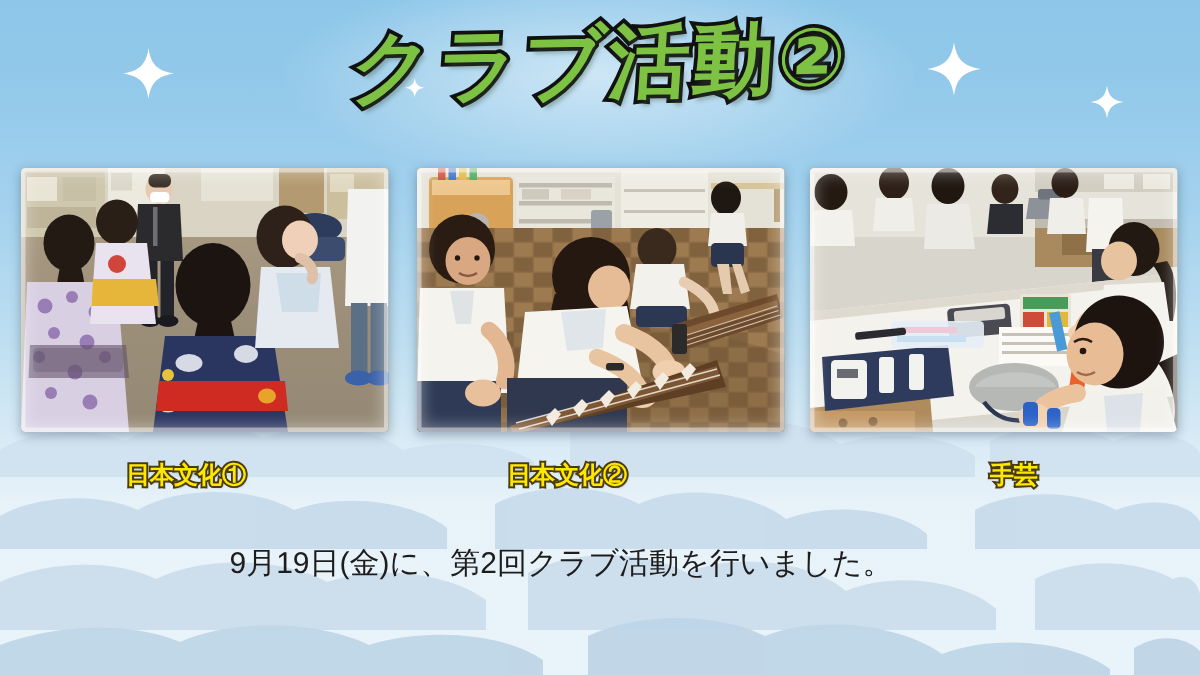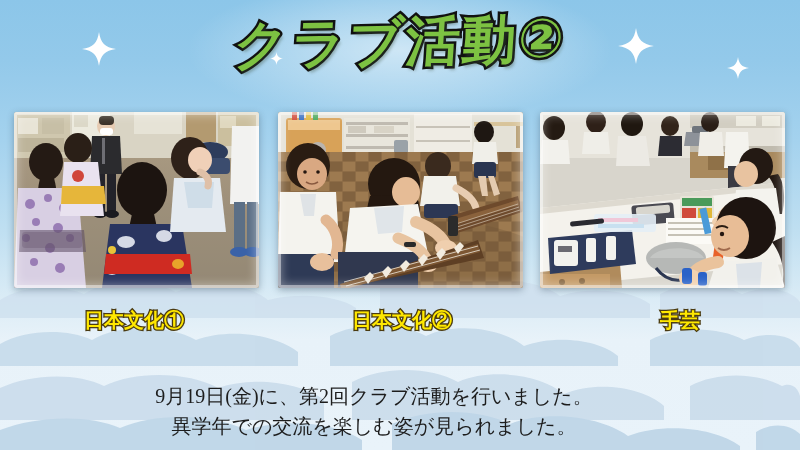--- a/index.html
+++ b/index.html
@@ -98,41 +98,40 @@
     position: absolute;
     left: 0; top: 0; right: 0; bottom: 0;
     box-shadow: inset 0 0 10px 4px rgba(255,255,255,0.35);
     pointer-events: none;
   }
 
   
   .caption {
     position: absolute;
     font-family: Liberation Sans, sans-serif;
-    font-size: 20px;
+    font-size: 16px;
     font-weight: bold;
     color: #ffe800;
     -webkit-text-stroke: 2.6px #4a3a10;
     paint-order: stroke fill;
     white-space: nowrap;
     text-shadow: 1px 1px 1px rgba(80,70,30,0.35);
   }
 
   
   .body-text {
     position: absolute;
     left: 0;
     width: 748px;
     text-align: center;
-    font-family: Liberation Serif, serif;
+    font-family: Liberation Sans, sans-serif;
     font-size: 20px;
     color: #1d1d1d;
     line-height: 30px;
     letter-spacing: 0px;
-    margin-top: 20px;
   }
   .body-line { display: block; white-space: nowrap; }
 </style>
 </head>
 <body>
 
 <div class="slide">
 
   <div class="sky"></div>
 
@@ -475,21 +474,20 @@
       <path d="M178,150 C164,152 154,158 150,166" stroke="#eac39c" stroke-width="12" fill="none" stroke-linecap="round"></path>
       <ellipse cx="150" cy="166" rx="11" ry="9" fill="#f2d2b0"></ellipse>
       <rect x="142" y="156" width="10" height="16" rx="3" fill="#2a62c8"></rect>
       <rect x="158" y="160" width="9" height="14" rx="3" fill="#2a62c8"></rect>
       <rect x="0" y="0" width="245" height="176" fill="none" stroke="#ffffff" stroke-width="6" opacity="0.45"></rect>
     </svg>
     <div class="vig"></div>
   </div>
 
   <div class="caption" style="left:84px; top:307px;">日本文化①</div>
-  <div class="caption" style="left:352px; top:307px;">日本文化②</div>
+  <div class="caption" style="left:338px; top:307px;">日本文化②</div>
   <div class="caption" style="left:660px; top:307px;">手芸</div>
 
   <div class="body-text" style="top:361px;">
     <span class="body-line">9月19日(金)に、第2回クラブ活動を行いました。</span>
-    <span class="body-line">異学年での交流を楽しむ姿が見られました。</span>
   </div>
 
 </div>
 
 </body></html>

